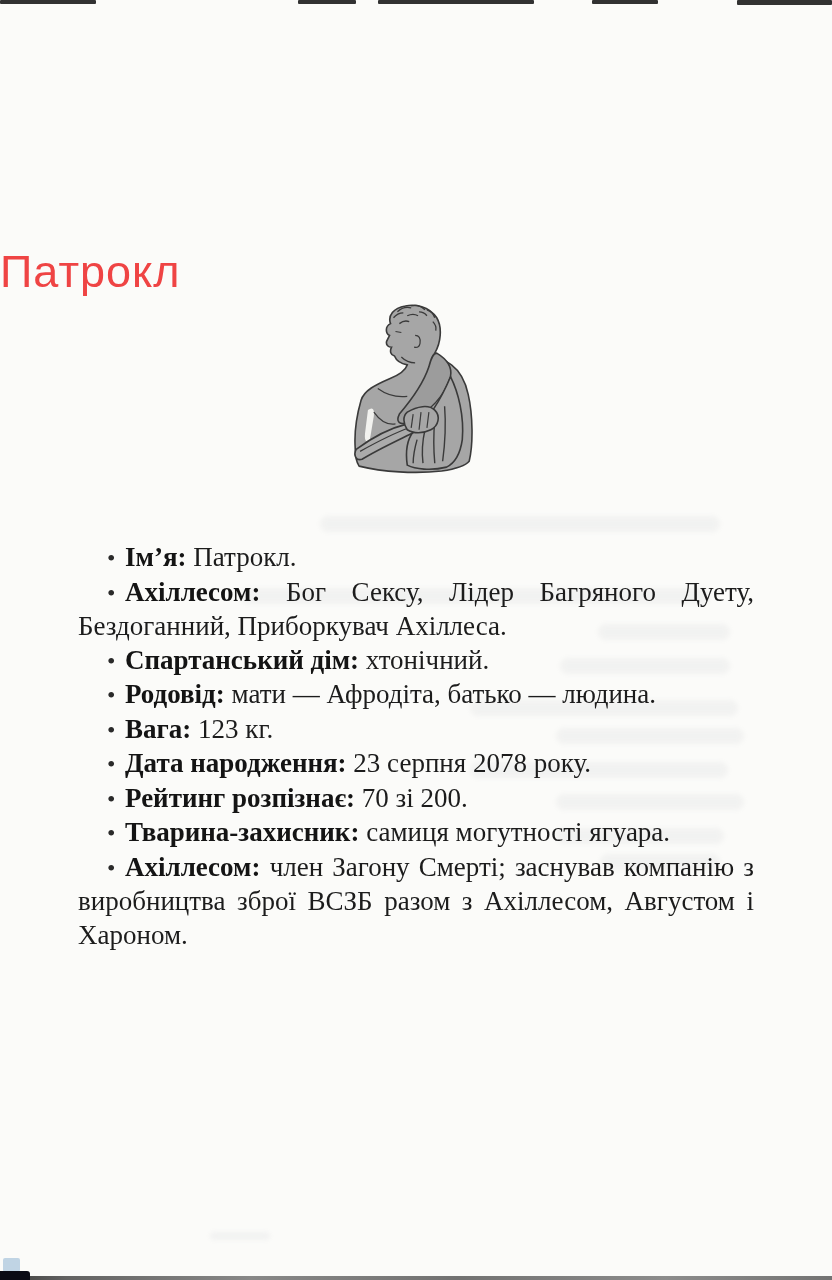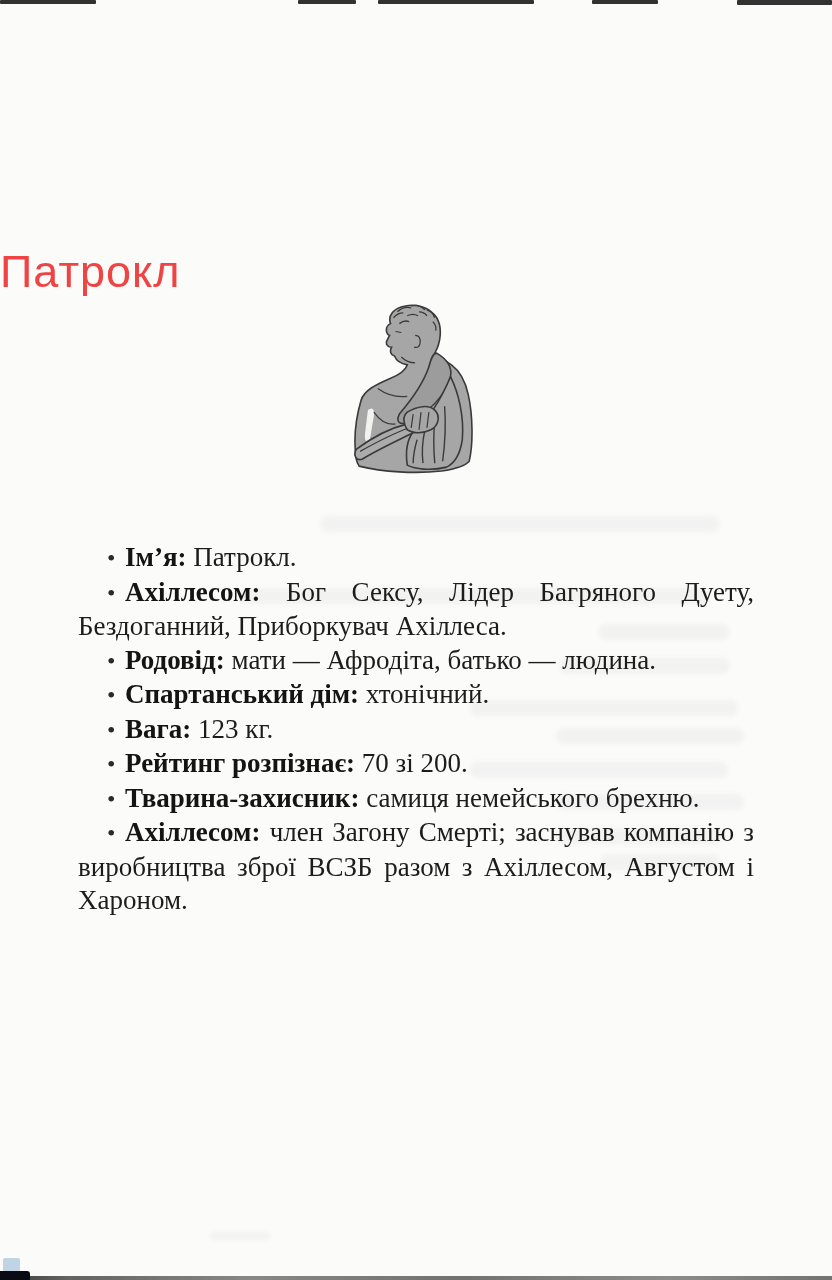--- a/index.html
+++ b/index.html
@@ -119,32 +119,33 @@
       <path d="M30,88 q14,10 30,8"></path>
       <path d="M26,112 q10,14 22,12"></path>
     </g>
   </svg>
 
   <div class="content">
   <p class="item"><span class="bullet">•</span><b class="label">Ім’я:</b> <span class="value">Патрокл.</span></p>
 
   <p class="item"><span class="bullet">•</span><b class="label">Ахіллесом:</b> <span class="value">Бог Сексу, Лідер Багряного Дуету, Бездоган­ний, Приборкувач Ахіллеса.</span></p>
 
+  <p class="item"><span class="bullet">•</span><b class="label">Спартанський дім:</b> <span class="value">хтонічний.</span></p>
+
   <p class="item"><span class="bullet">•</span><b class="label">Родовід:</b> <span class="value">мати — Афродіта, батько — людина.</span></p>
-
-  <p class="item"><span class="bullet">•</span><b class="label">Спартанський дім:</b> <span class="value">хтонічний.</span></p>
 
 
   <p class="item"><span class="bullet">•</span><b class="label">Вага:</b> <span class="value">123 кг.</span></p>
 
+  <p class="item"><span class="bullet">•</span><b class="label">Дата народження:</b> <span class="value">23 серпня 2078 року.</span></p>
 
 
   <p class="item"><span class="bullet">•</span><b class="label">Рейтинг розпізнає:</b> <span class="value">70 зі 200.</span></p>
 
-  <p class="item"><span class="bullet">•</span><b class="label">Тварина-захисник:</b> <span class="value">самиця немейського брехню.</span></p>
+  <p class="item"><span class="bullet">•</span><b class="label">Тварина-захисник:</b> <span class="value">самиця могутності ягуара.</span></p>
 
   <p class="item"><span class="bullet">•</span><b class="label">Ахіллесом:</b> <span class="value">член Загону Смерті; заснував компанію з ви­робництва зброї ВСЗБ разом з Ахіллесом, Августом і Харо­ном.</span></p>
 
 </div>
 
   <div class="edge-bottom-strip"></div>
   <div class="corner-blue"></div>
   <div class="corner-black"></div>
 </div>
 

